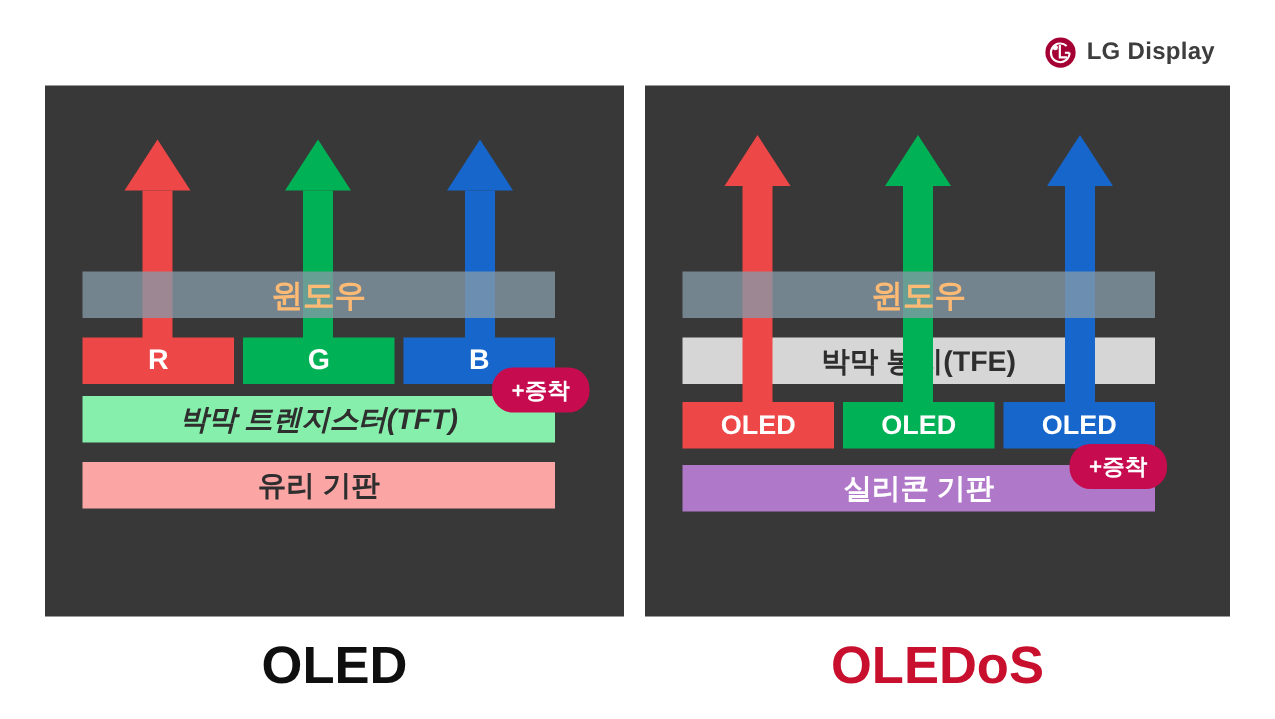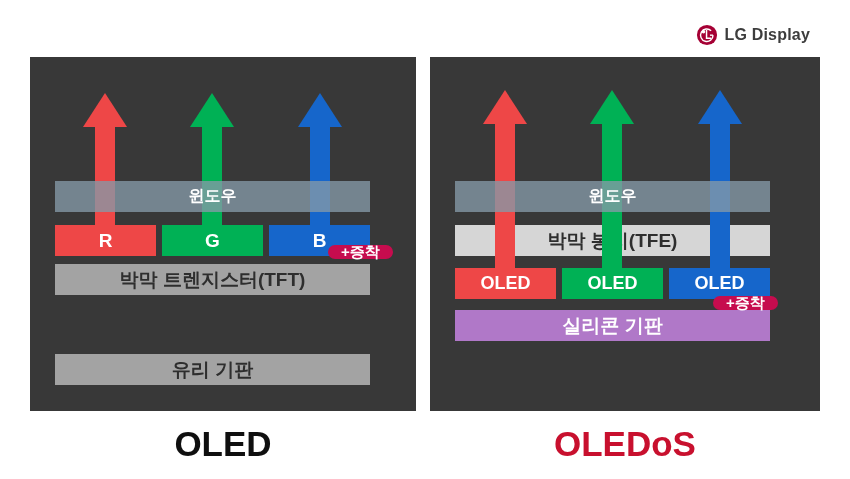--- a/index.html
+++ b/index.html
@@ -17,33 +17,33 @@
   
   .arrow{position:absolute;width:44px;display:flex;flex-direction:column;align-items:center;z-index:2;}
   .panel-left .arrow{top:36px;height:137px;}
   .panel-right .arrow{top:33px;height:178px;}
   .a1{left:53px}.a2{left:160px}.a3{left:268px}
   .arrow .head{width:0;height:0;border-left:22px solid transparent;border-right:22px solid transparent;border-bottom:34px solid var(--c);}
   .arrow .shaft{width:20px;flex:1;background:var(--c);}
   
   .bar{position:absolute;left:25px;width:315px;height:31px;display:flex;align-items:center;justify-content:center;
        font-weight:bold;font-size:19px;box-sizing:border-box;}
-  .bar-window{top:124px;z-index:3;color:#ffffff;font-size:16px;}
+  .bar-window{top:124px;z-index:3;color:#fdba74;font-size:21px;}
   .bar-tft{top:207px;z-index:1;color:#2e2e2e;}
   .bar-glass{top:251px;z-index:1;color:#2e2e2e;}
   .bar-tfe{top:168px;z-index:1;color:#2e2e2e;}
   .bar-silicon{top:253px;z-index:1;color:#ffffff;text-align:center;}
   
   .block{position:absolute;width:101px;height:31px;z-index:3;display:flex;align-items:center;justify-content:center;
          color:#ffffff;font-weight:bold;font-size:19px;}
   .panel-left .block{top:168px;}
   .panel-right .block{top:211px;font-size:18px;}
   .b1{left:25px}.b2{left:132px}.b3{left:239px}
   
-  .badge{position:absolute;z-index:5;height:14px;padding:0 13px;border-radius:14px;display:flex;align-items:center;
+  .badge{position:absolute;z-index:5;height:30px;padding:0 13px;border-radius:14px;display:flex;align-items:center;
          color:#ffffff;font-weight:bold;font-size:15px;}
   .panel-left .badge{left:298px;top:188px;}
   .panel-right .badge{left:283px;top:239px;}
   
   .title{position:absolute;top:422px;height:44px;font-size:35px;font-weight:bold;text-align:center;
          display:flex;align-items:center;justify-content:center;}
   .title-left{left:30px;width:386px;color:#0f0f0f;}
   .title-right{left:430px;width:390px;}
 </style>
 </head>
@@ -78,23 +78,23 @@
     </div>
 
     <div class="bar bar-window" style="background-color: rgba(133, 154, 168, 0.78);">윈도우</div>
 
     <div class="block b1" style="background-color: rgb(238, 71, 71);">R</div>
     <div class="block b2" style="background-color: rgb(0, 177, 85);">G</div>
     <div class="block b3" style="background-color: rgb(22, 102, 203);">B</div>
 
     <div class="badge" style="background-color: rgb(198, 12, 78);">+증착</div>
 
-    <div class="bar bar-tft" style="background-color: #a3a3a3;">박막 트렌지스터(TFT)</div>
+    <div class="bar bar-tft" style="background-color: #86efac; font-style: italic;">박막 트렌지스터(TFT)</div>
 
-    <div class="bar bar-glass" style="background-color: #a3a3a3; margin-top: 46px;">유리 기판</div>
+    <div class="bar bar-glass" style="background-color: #fca5a5;">유리 기판</div>
   </section>
 
   <section class="panel panel-right" style="background-color: rgb(56, 56, 56);">
 
     <div class="arrow a1" style="--c: #ee4747;">
       <div class="head"></div>
       <div class="shaft"></div>
     </div>
     <div class="arrow a2" style="--c: #00b155;">
       <div class="head"></div>

